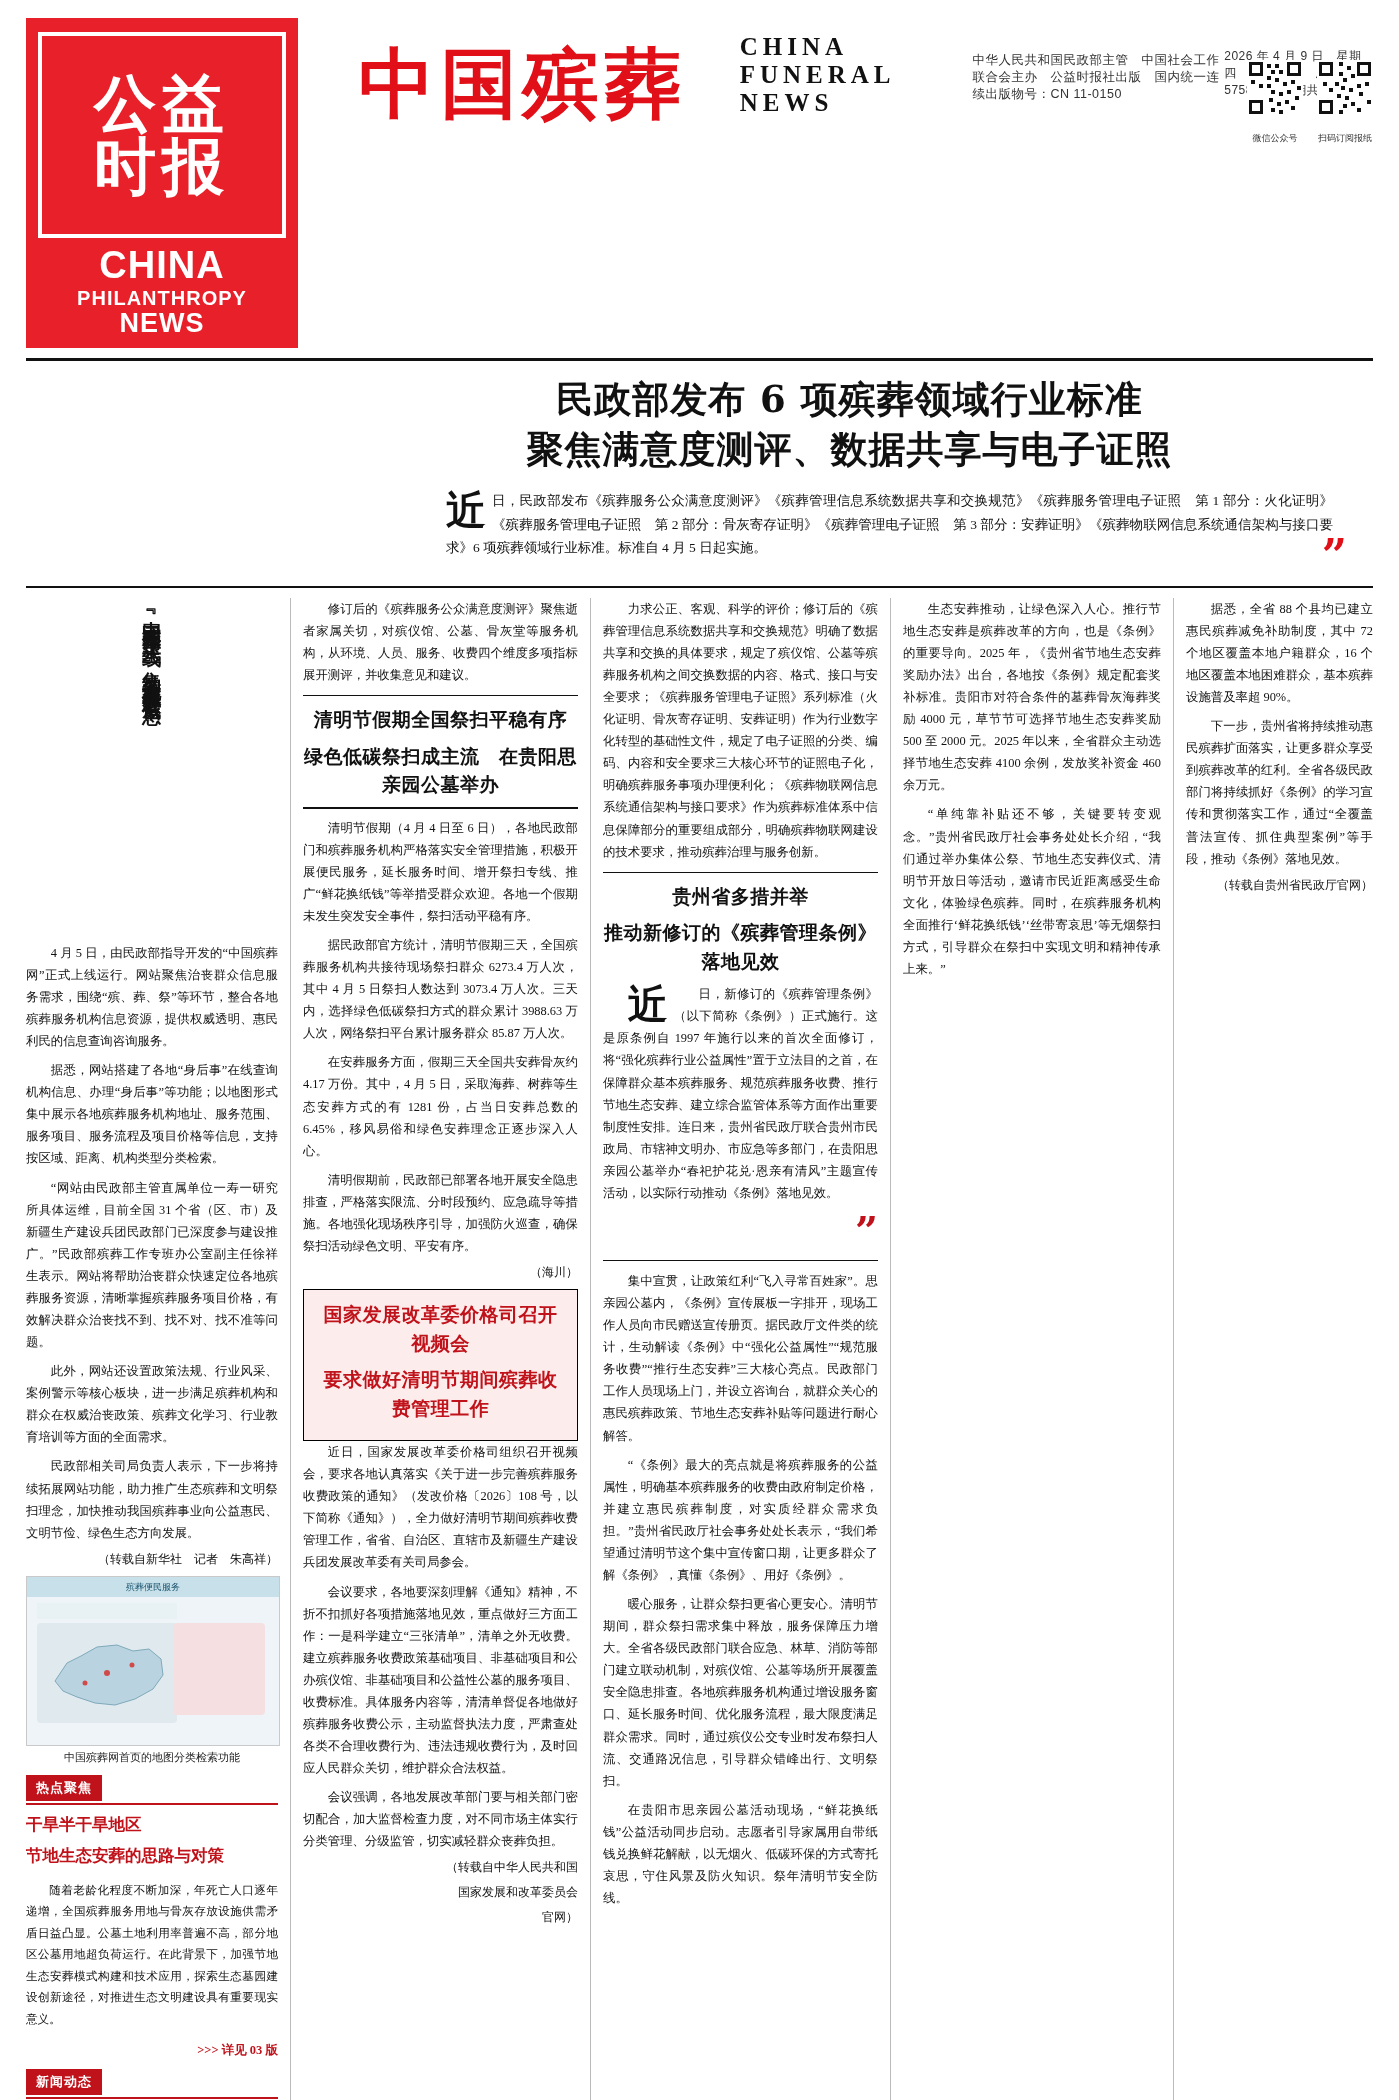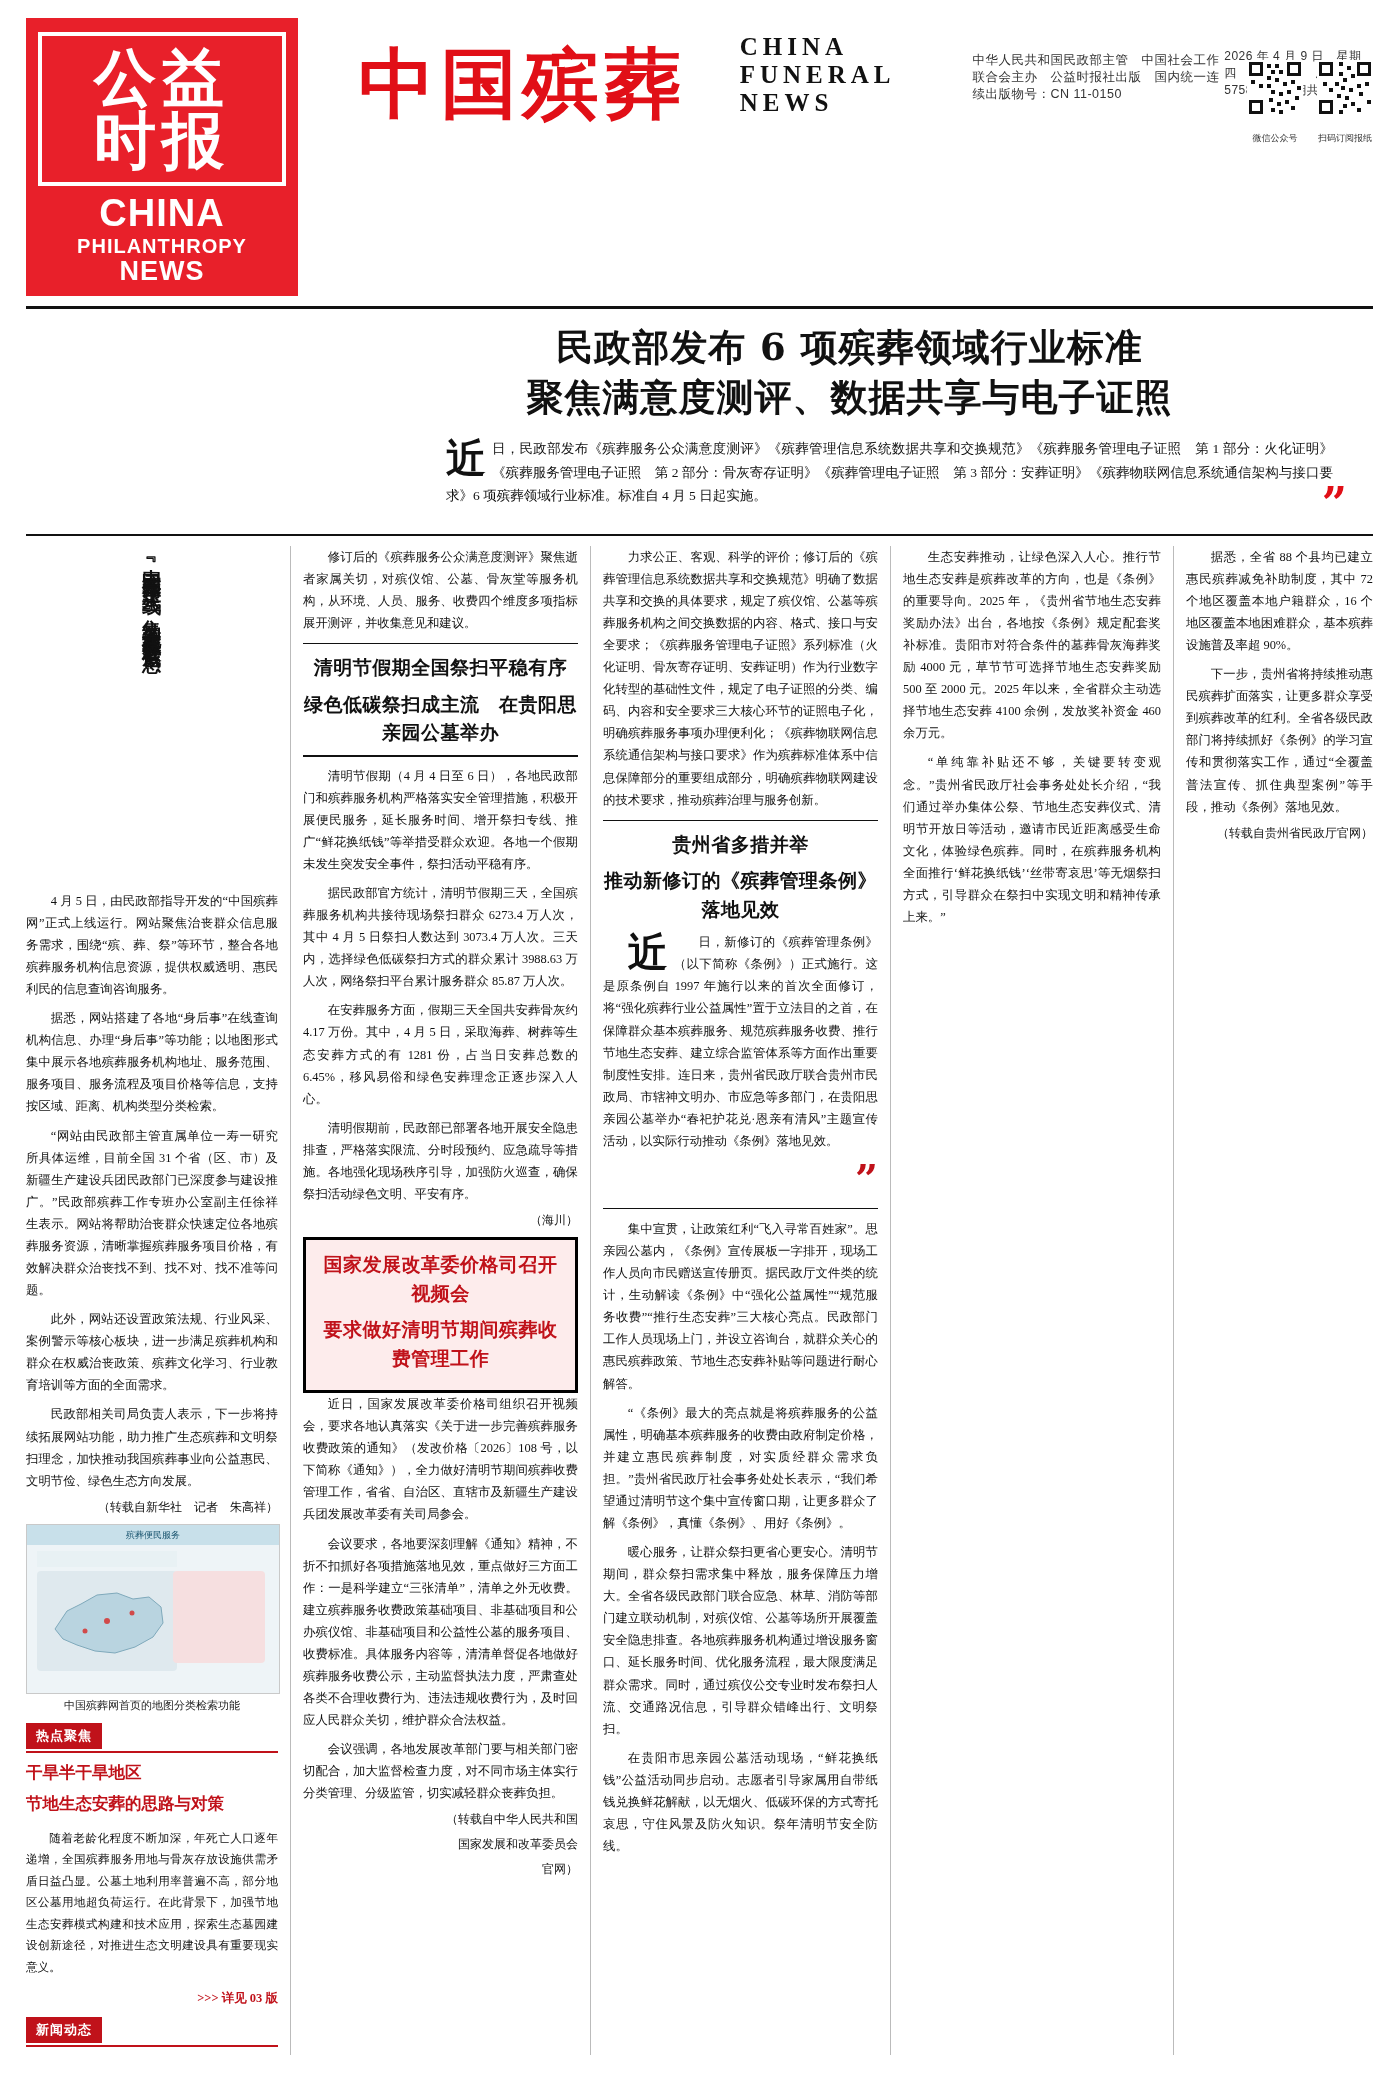--- a/index.html
+++ b/index.html
@@ -11,21 +11,21 @@
     position:relative;
     overflow:hidden;
   }
   .page{
     position:relative;width:1399px;height:2100px;box-sizing:border-box;
     padding:18px 26px 0 26px;
   }
   
   .masthead{display:flex;align-items:flex-start;gap:18px;}
   .logo-box{
-    width:272px;height:278px;background:#e8202a;box-sizing:border-box;
+    width:272px;height:330px;background:#e8202a;box-sizing:border-box;
     padding:14px 12px 10px 12px;display:flex;flex-direction:column;align-items:center;
     position:relative;
   }
   .logo-cn{
     width:100%;border:4px solid #fff;box-sizing:border-box;height:215px;
     display:flex;flex-direction:column;justify-content:center;align-items:center;
     color:#fff;font-family:"DejaVu Serif",serif;font-weight:700;
   }
   .logo-cn div{font-size:62px;line-height:1.02;letter-spacing:6px;}
   .logo-en{
@@ -100,21 +100,21 @@
   .col-rule{height:1px;background:#111;margin:9px 0;}
 
   
   .sec-head{
     font-family:"DejaVu Serif",serif;font-weight:700;font-size:19px;line-height:1.5;
     text-align:center;margin:6px 0 8px 0;letter-spacing:.5px;
   }
   .sec-head.red{color:#c0121a;}
   .rule-black{height:2px;background:#111;margin:6px 0 8px 0;}
 
-  .pink-box{background:#fdecec;border:3px solid #000000;padding:10px 12px;margin-top:6px;}
+  .pink-box{background:#fdecec;border:1px solid #000000;padding:10px 12px;margin-top:6px;}
   .pink-box .sec-head{margin-top:0;}
 
   
   .figure{margin:8px 0 6px 0;}
   .fig-img{
     width:100%;height:168px;border:1px solid #c9c9c9;background:#eef4f7;position:relative;overflow:hidden;
   }
   .fig-cap{font-size:11px;text-align:center;margin-top:4px;color:#222;}
   .fig-bar{position:absolute;left:0;top:0;width:100%;height:20px;background:#c8e0ea;}
   .fig-bar span{font-size:9px;color:#14506b;line-height:20px;display:block;text-align:center;font-family:"Liberation Sans",sans-serif;}

